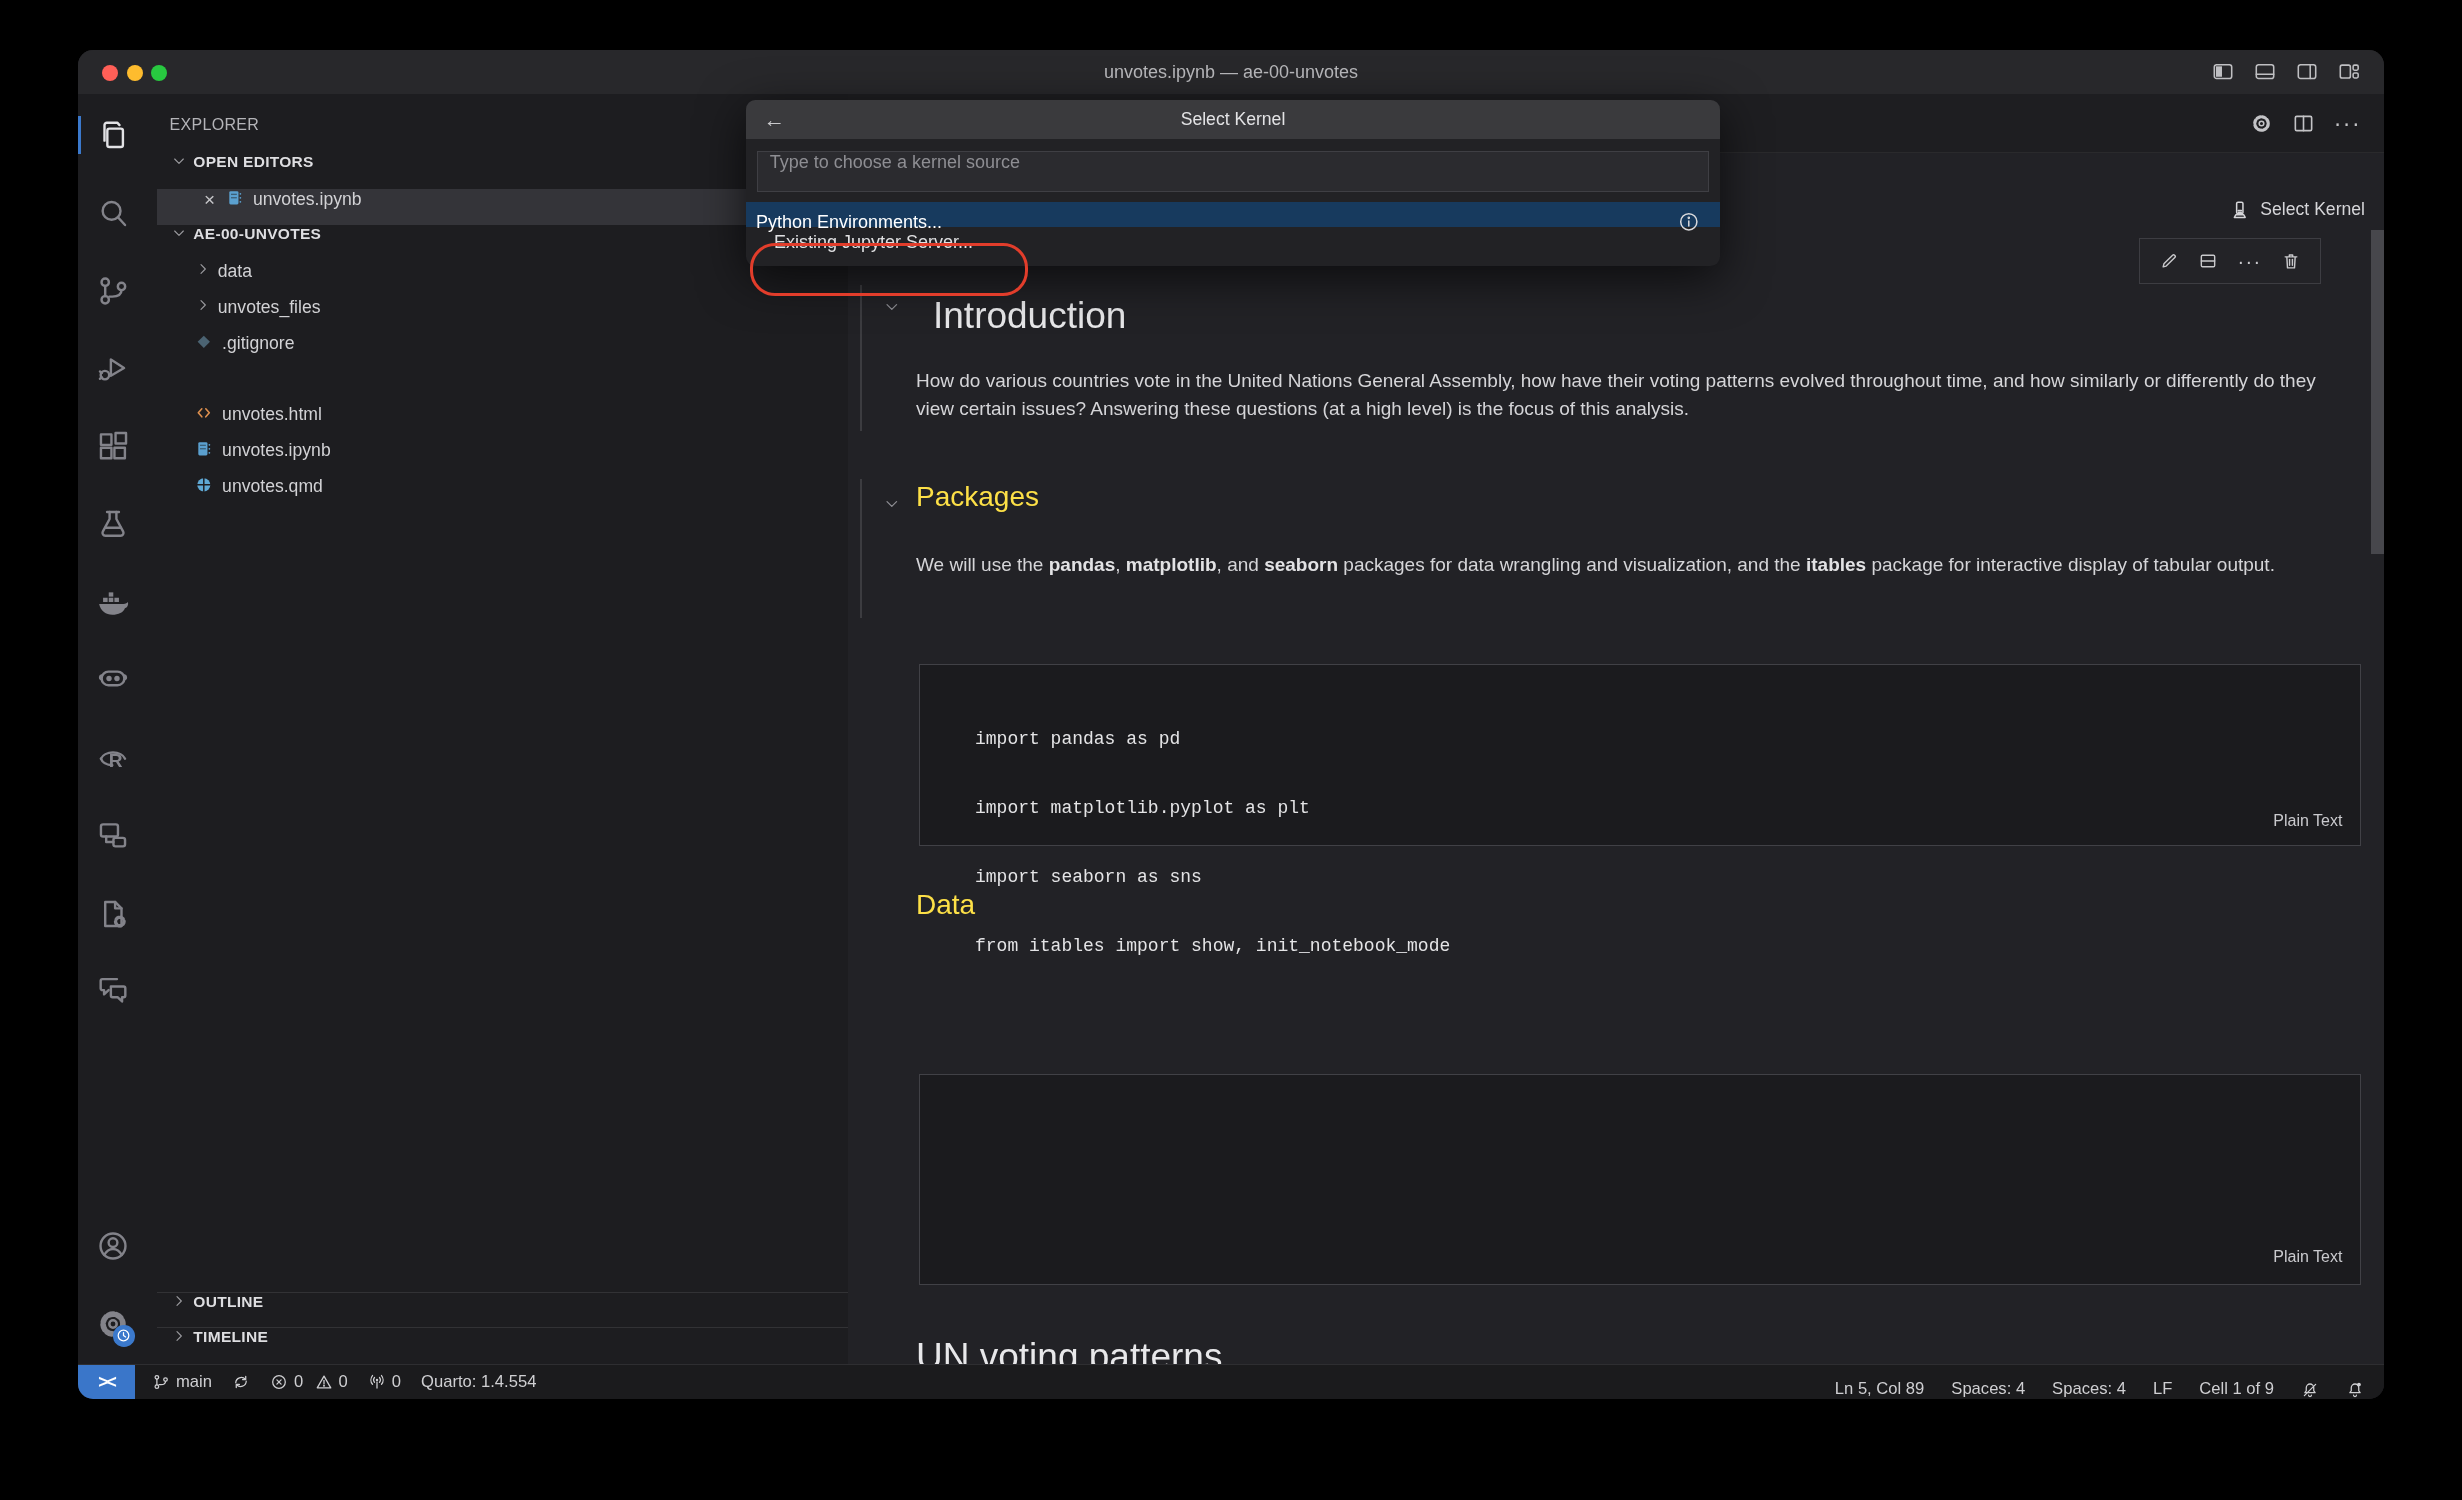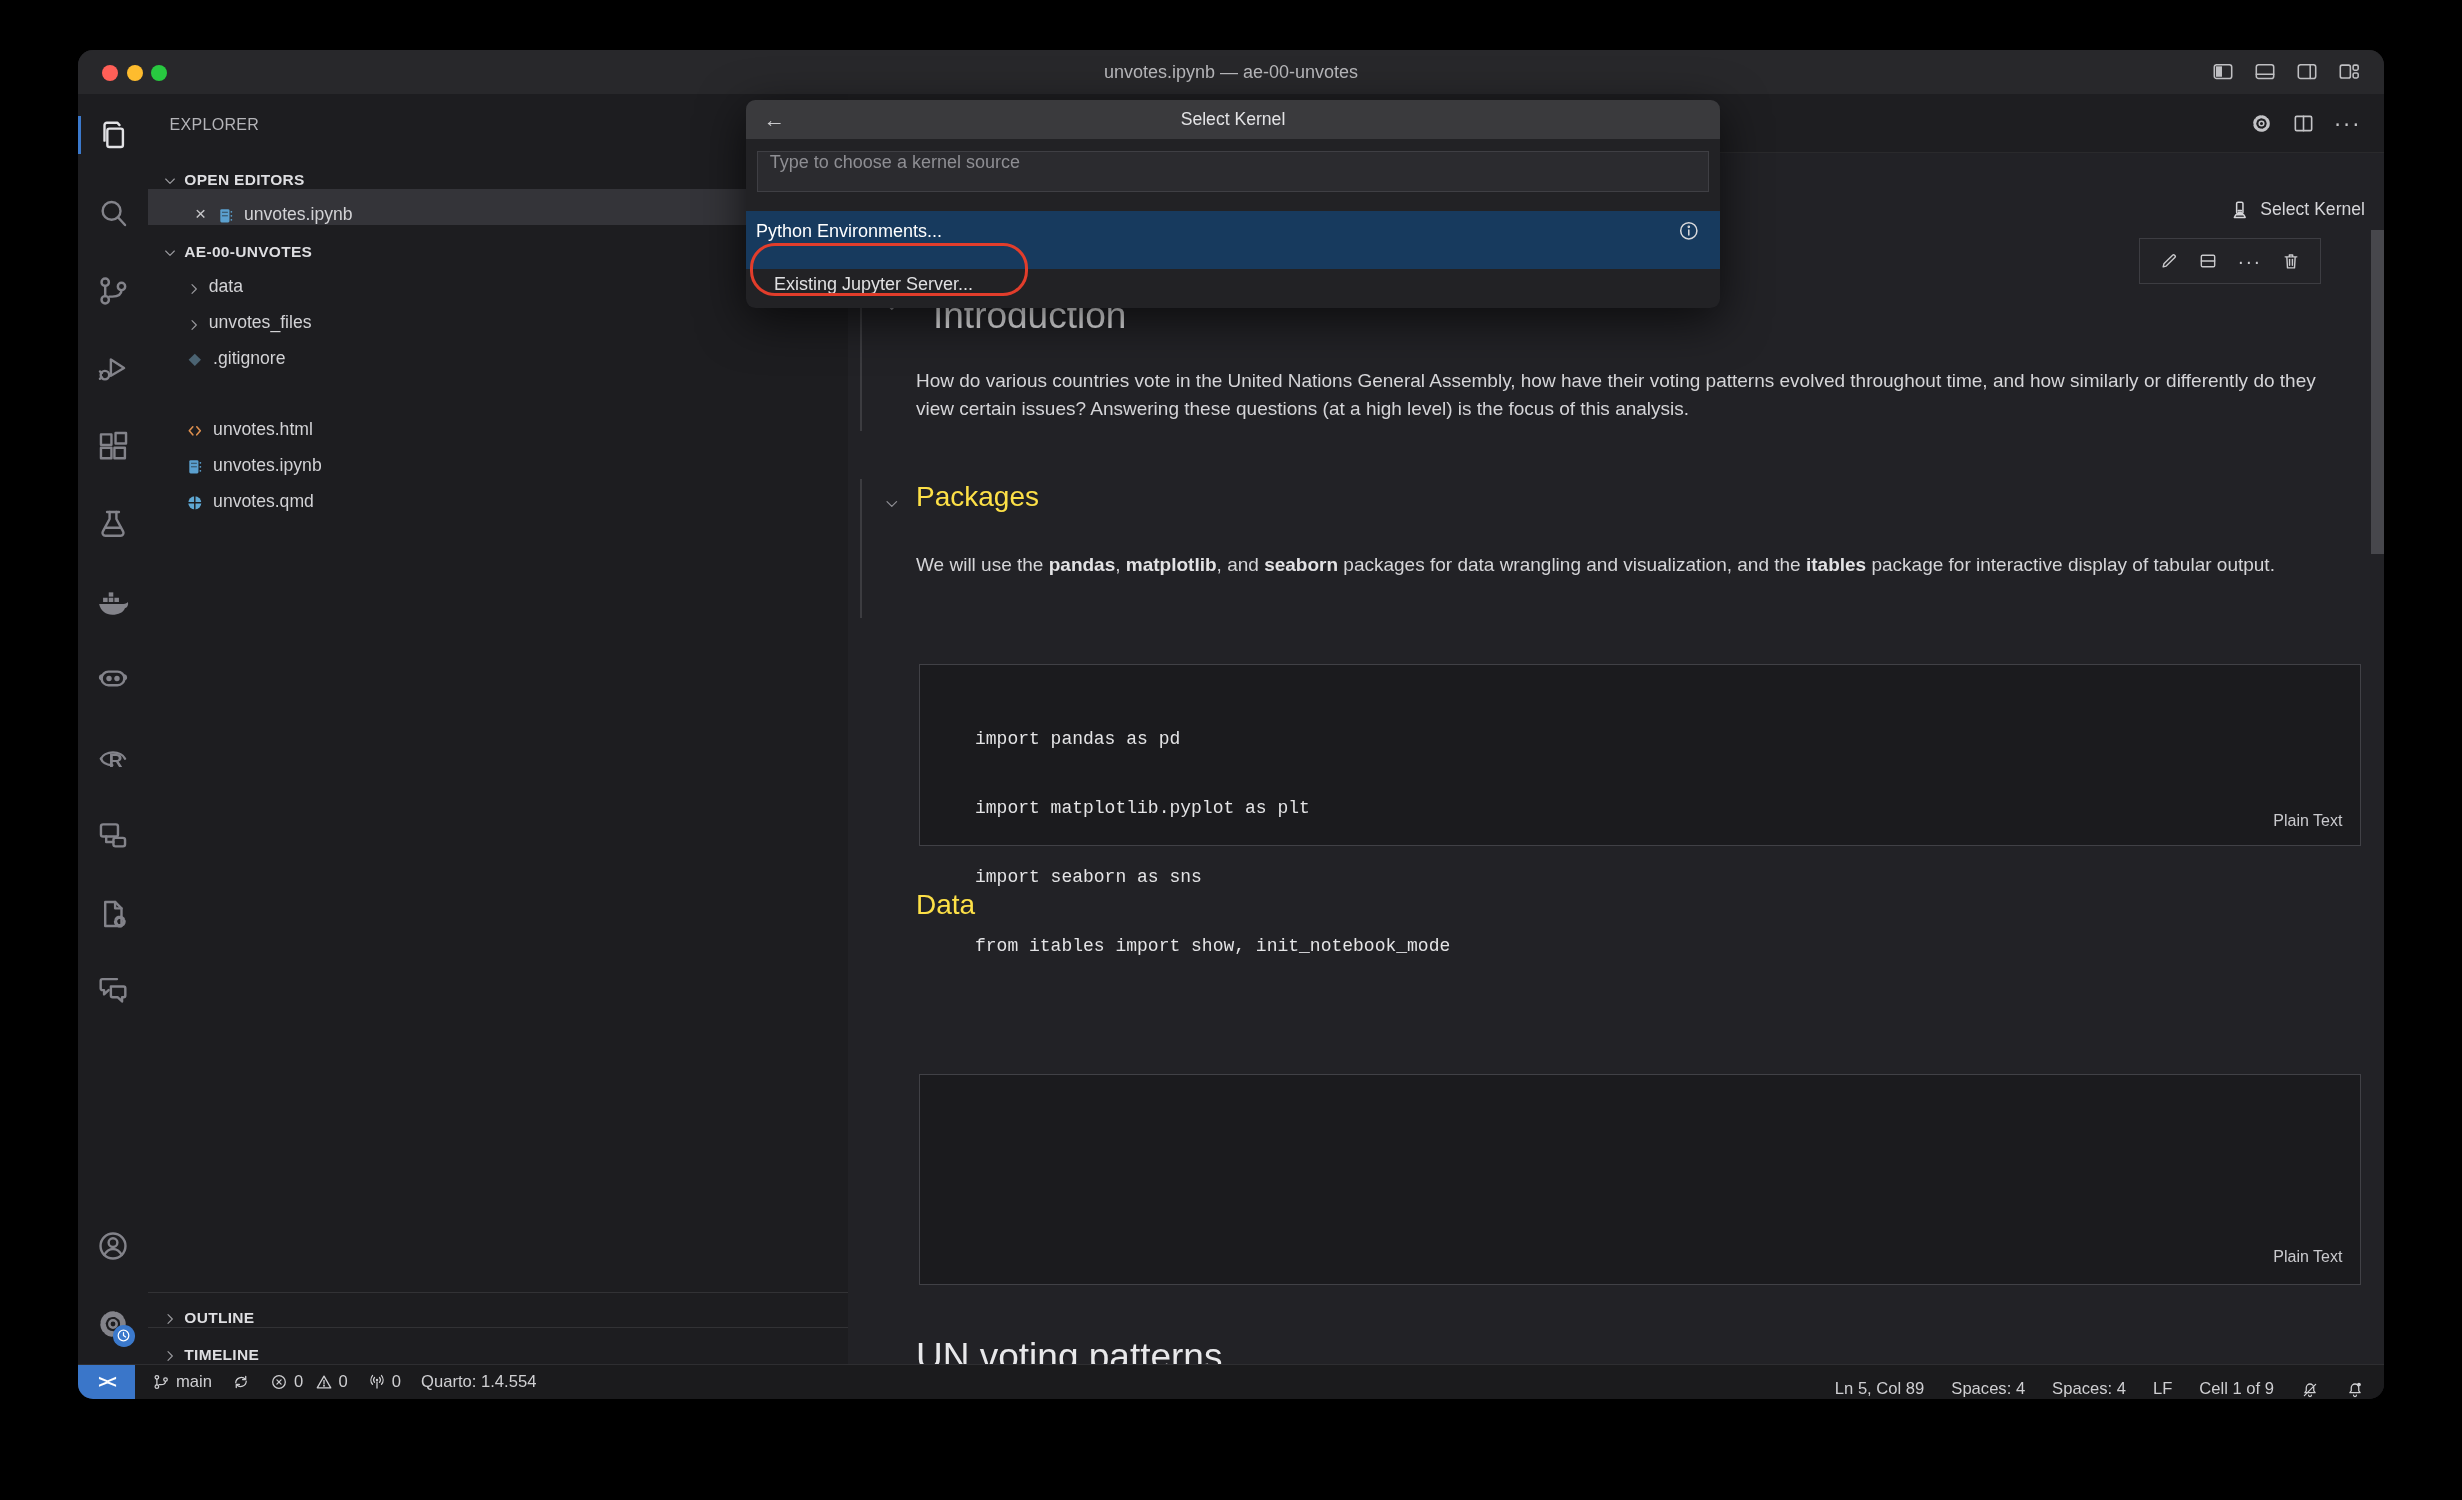--- a/index.html
+++ b/index.html
@@ -23,21 +23,21 @@
   .ab-icon{position:absolute;left:18px;width:34px;height:34px;color:#83838a;}
   .ab-icon svg{width:34px;height:34px;}
   .ab-icon.active{color:#e2e2e5;}
   .ab-indicator{position:absolute;left:0;top:22px;width:2.7px;height:38px;background:#3b79cc;}
   .ab-badge{position:absolute;left:35px;top:1231px;width:21.6px;height:21.6px;border-radius:50%;background:#3b79cc;
             display:flex;align-items:center;justify-content:center;color:#fff;}
   .ab-badge svg{width:15px;height:15px;stroke-width:2;}
   
   .sidebar{position:absolute;left:70px;top:44px;bottom:34px;width:700px;background:#1d1d20;border-right:0.7px solid #2a2a2c;}
   .sb-title{position:absolute;left:21.6px;top:21.6px;font-size:16px;color:#b4b4b8;letter-spacing:0.3px;}
-  .sb-row{position:absolute;left:0;right:0;height:36px;display:flex;align-items:flex-end;color:#d2d2d5;font-size:17.6px;}
+  .sb-row{position:absolute;left:9px;right:0;height:36px;display:flex;align-items:flex-start;color:#d2d2d5;font-size:17.6px;}
   .sb-row .chev{color:#9a9a9e;margin-right:6.8px;}
   .sb-row .chev svg{width:16px;height:16px;}
   .sect{font-weight:bold;font-size:15.5px;color:#dedee1;letter-spacing:0.3px;}
   .sel{background:#343439;}
   .fi{width:17.6px;height:17.6px;margin-right:9.5px;flex:0 0 auto;}
   .close-x{color:#c6c6c9;font-size:19px;margin-right:10.8px;}
   .bordered-top{border-top:0.7px solid #323235;}
   
   .editor{position:absolute;left:770px;top:44px;right:0;bottom:34px;background:#222226;overflow:hidden;}
   .tabbar{position:absolute;left:0;top:0;right:0;height:58px;background:#1e1e21;border-bottom:0.7px solid #2a2a2c;}
@@ -76,21 +76,21 @@
   .quickpick{position:absolute;left:668px;top:50px;width:974px;background:#222225;border-radius:9.5px;
              box-shadow:0 12px 47px rgba(0,0,0,.65);z-index:50;padding-bottom:9.5px;}
   .qp-header{height:39px;background:#3a3a3d;border-radius:9.5px 9.5px 0 0;position:relative;}
   .qp-back{position:absolute;left:17.6px;top:0;height:39px;display:flex;align-items:center;color:#c9c9cc;font-size:21.6px;}
   .qp-title{text-align:center;line-height:39px;color:#e3e3e5;font-size:17.6px;}
   .qp-input{margin:11.5px 10.8px 0 10.8px;height:39px;background:#2b2b2f;border:0.7px solid #3f3f44;display:flex;align-items:flex-start;}
   .qp-input input{flex:1;background:transparent;border:none;outline:none;color:#d0d0d3;font-size:18px;
                   padding:0 12px;font-family:"Liberation Sans",sans-serif;}
   .qp-input input::placeholder{color:#8e8e93;}
   .qp-item{height:30px;line-height:30px;padding-left:28px;color:#e0e0e2;font-size:18px;}
-  .qp-item.active{height:58px;line-height:41px;margin-top:19px;background:#173a5e;color:#fff;position:relative;padding-left:10px;}
+  .qp-item.active{height:25px;line-height:41px;margin-top:10px;background:#173a5e;color:#fff;position:relative;padding-left:10px;}
   .qp-info{position:absolute;right:20px;top:9.5px;width:21.6px;height:21.6px;color:#d8d8db;}
   .qp-info svg{width:21.6px;height:21.6px;}
   .annotation{position:absolute;left:4px;top:143px;width:272px;height:47px;border:3.4px solid #e23d2b;
               border-radius:25px;pointer-events:none;z-index:60;}
 </style>
 </head>
 <body>
 
 <div class="window">
 

